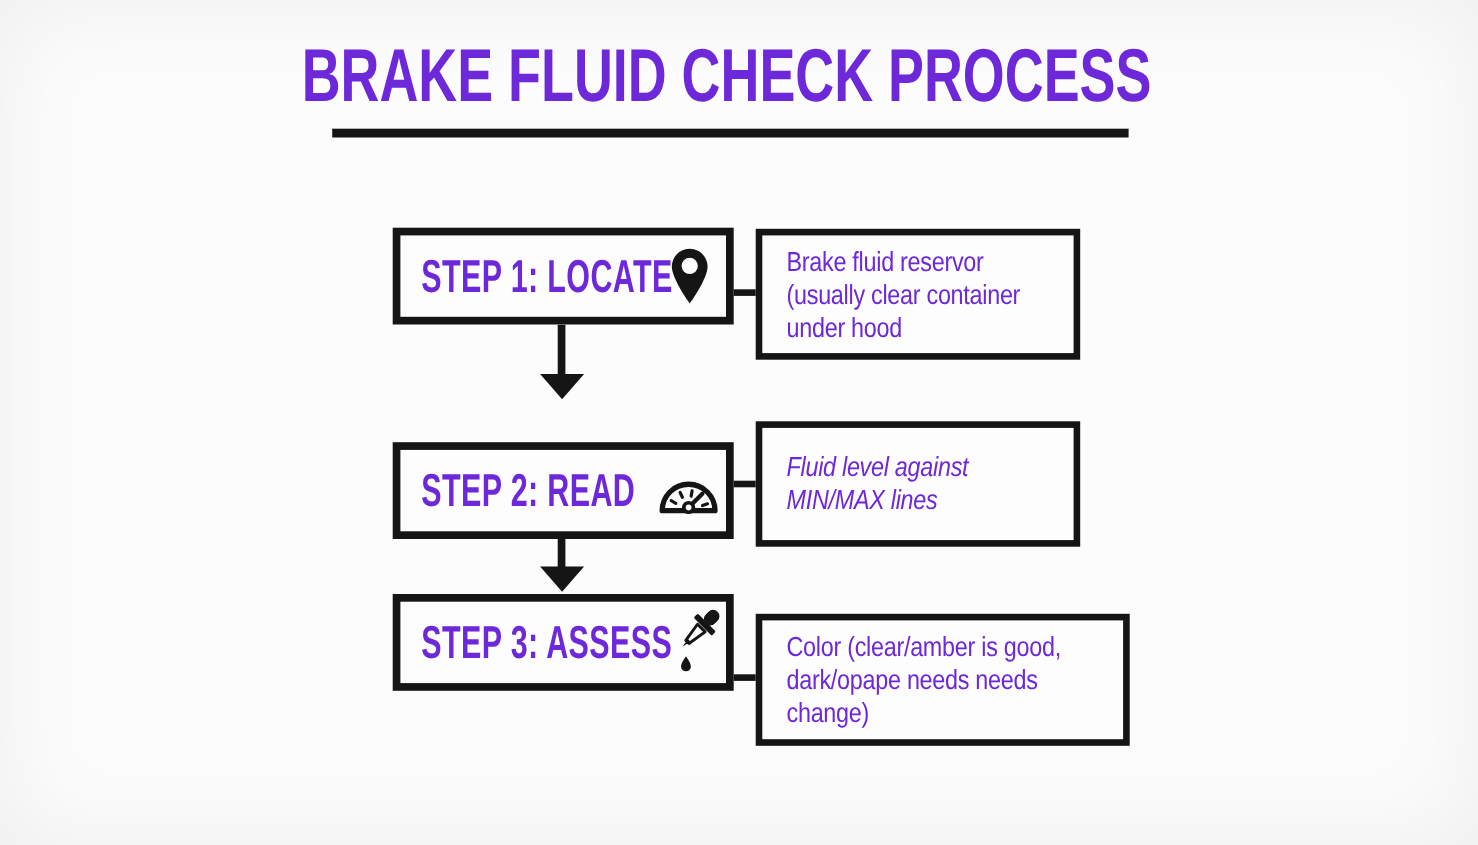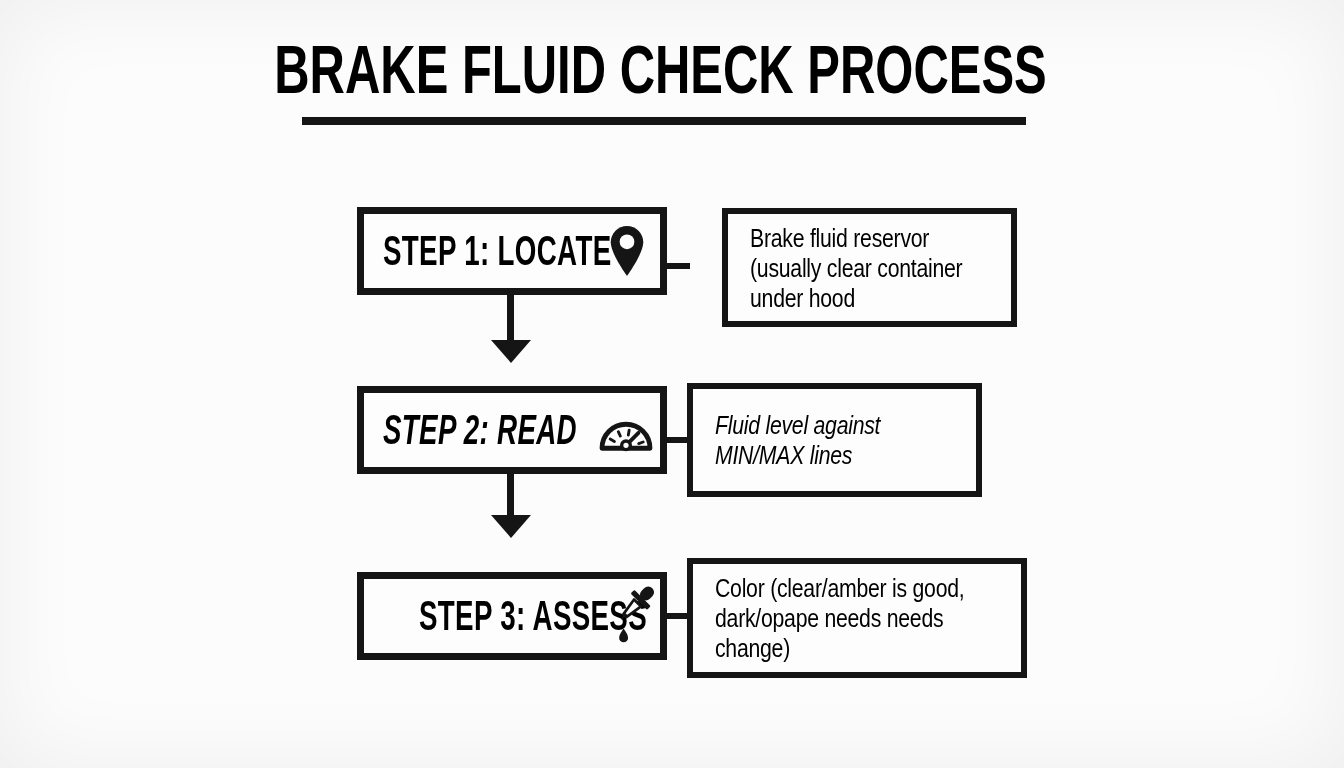--- a/index.html
+++ b/index.html
@@ -3,21 +3,21 @@
 <meta charset="utf-8">
 <style>
   html,body{margin:0;padding:0;}
   .canvas{
     position:relative;
     width:1344px;height:768px;
     background:#fcfcfc;
     box-shadow: inset 0 0 90px rgba(0,0,0,0.06);
     overflow:hidden;
     font-family:"Liberation Sans", sans-serif;
-    color:#000000;
+    color:#6d28d9;
   }
   
   .title-wrap{
     position:absolute;left:0;top:35px;width:100%;
     display:flex;justify-content:center;
   }
   .title{
     font-size:68px;font-weight:700;line-height:1;
     letter-spacing:0px;white-space:nowrap;
     transform:translateX(-12px) scaleX(0.72);
@@ -30,43 +30,43 @@
   
   .step-box{
     position:absolute;left:357px;width:310px;height:88px;
     border:7px solid #151515;background:#fdfdfd;
     box-sizing:border-box;
     display:flex;align-items:center;
     z-index:2;
     text-align:center;
   }
   .step-box.s1{top:207px;}
-  .step-box.s2{top:386px;font-style:italic;}
-  .step-box.s3{top:572px;padding-left:36px;}
+  .step-box.s2{top:402px;}
+  .step-box.s3{top:540px;}
   .step-label{
     font-size:42px;font-weight:700;line-height:1;
     white-space:nowrap;
     margin-left:19px;
     transform:scaleX(0.66);
     transform-origin:left center;
     letter-spacing:0.5px;
   }
   .step-icon{position:absolute;top:50%;transform:translateY(-50%);}
   .icon-pin{left:241px;}
   .icon-gauge{left:233px;}
   .icon-dropper{left:248px;}
   
   .desc-box{
     position:absolute;left:687px;
     border:6px solid #151515;background:#fdfdfd;
     box-sizing:border-box;
     display:flex;align-items:center;
     z-index:2;
   }
-  .desc-box.d1{top:208px;width:295px;height:119px;margin-left:35px;}
+  .desc-box.d1{top:208px;width:295px;height:119px;}
   .desc-box.d2{top:383px;width:295px;height:114px;font-style:italic;}
   .desc-box.d3{top:558px;width:340px;height:120px;}
   .desc-text{
     margin-left:22px;
     font-size:25px;line-height:30px;font-weight:400;
     letter-spacing:-0.3px;
     transform:scaleX(0.85);
     transform-origin:left center;
   }
   .desc-text div{white-space:nowrap;}

